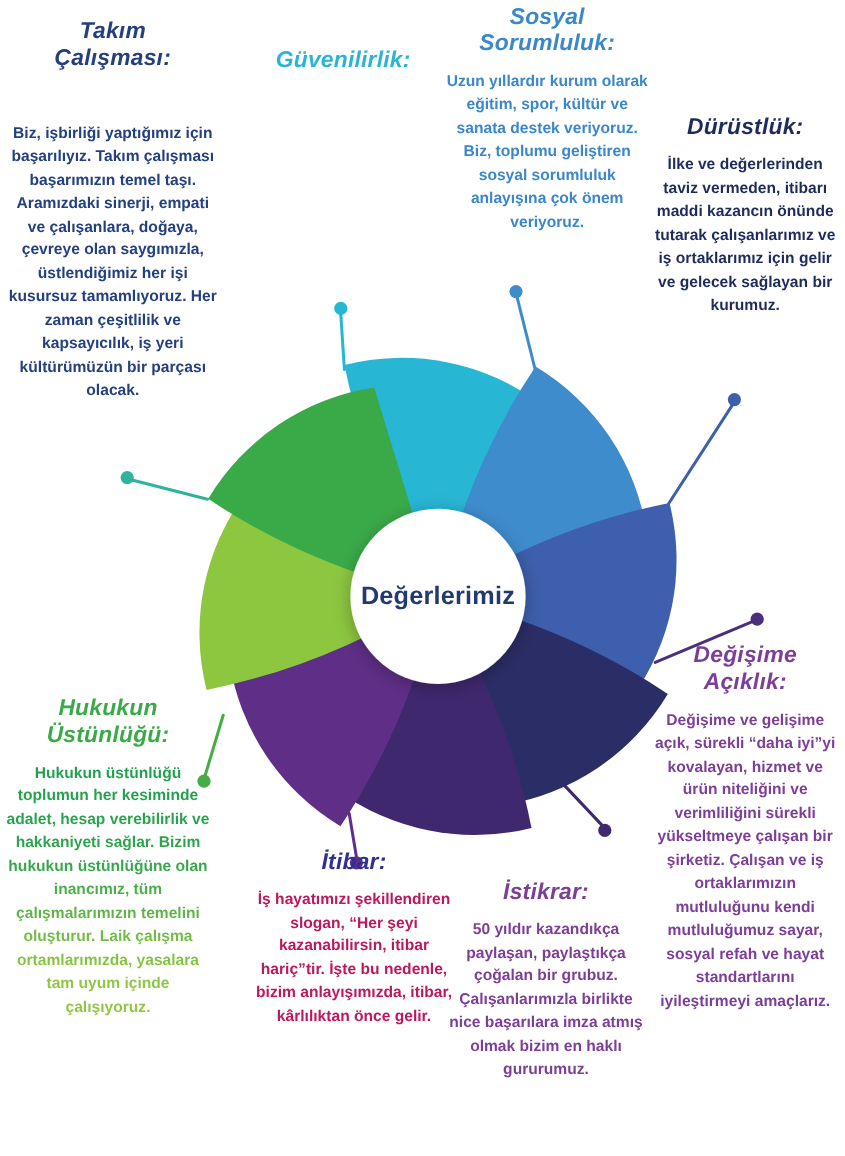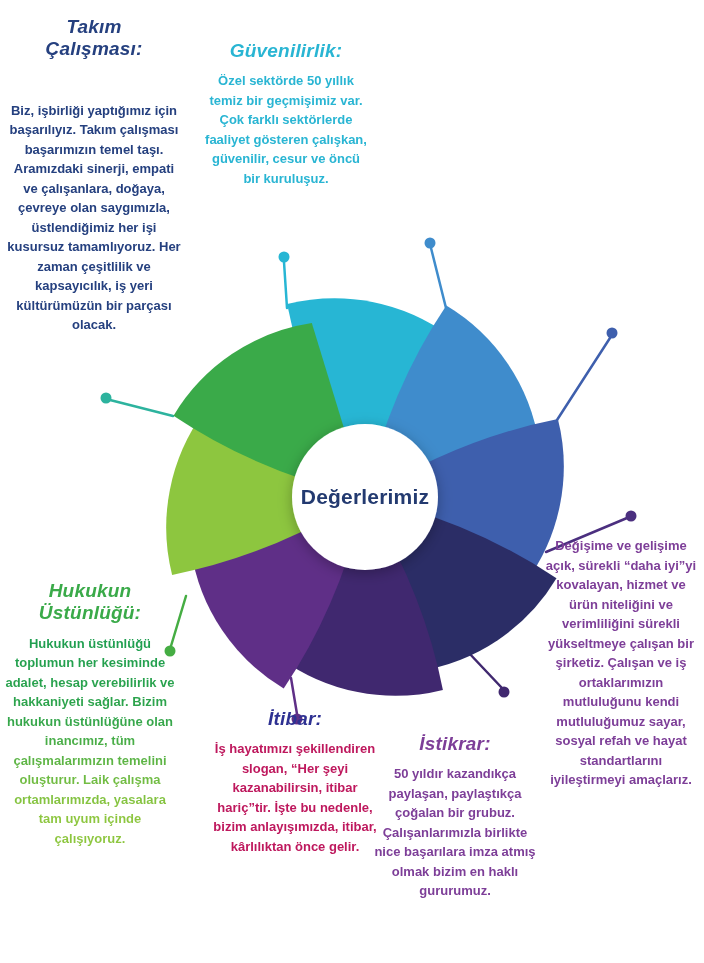--- a/index.html
+++ b/index.html
@@ -85,26 +85,36 @@
   <div class="center-label" style="color: rgb(35, 58, 112);">Değerlerimiz</div>
 
   <div class="block" style="left:6px;top:16px;width:176px;">
     <h2 style="color: rgb(37, 64, 127);">Takım
 Çalışması:</h2>
     <p style="color: rgb(37, 64, 127); margin-top: 40px;">Biz, işbirliği yaptığımız için başarılıyız. Takım çalışması başarımızın temel taşı. Aramızdaki sinerji, empati ve çalışanlara, doğaya, çevreye olan saygımızla, üstlendiğimiz her işi kusursuz tamamlıyoruz. Her zaman çeşitlilik ve kapsayıcılık, iş yeri kültürümüzün bir parçası olacak.</p>
   </div>
 
   <div class="block" style="left:203px;top:40px;width:166px;">
     <h2 style="color: rgb(41, 181, 211);">Güvenilirlik:</h2>
-    <p style="color: rgb(41, 181, 211);">Özel sektörde 50 yıllık temiz bir geçmişimiz var. Çok farklı sektörlerde faaliyet gösteren çalışkan, güvenilir, cesur ve öncü bir kuruluşuz.</p>
   </div>
 
+  <div class="block" style="left:372px;top:4px;width:168px;">
+    <h2 style="color: rgb(58, 135, 201);">Sosyal
+Sorumluluk:</h2>
+    <p style="color: rgb(58, 135, 201);">Uzun yıllardır kurum olarak eğitim, spor, kültür ve sanata destek veriyoruz. Biz, toplumu geliştiren sosyal sorumluluk anlayışına çok önem veriyoruz.</p>
+  </div>
 
+  <div class="block" style="left:541px;top:96px;width:160px;">
+    <h2 style="color: rgb(30, 44, 92);">Dürüstlük:</h2>
+    <p style="color: rgb(30, 44, 92);">İlke ve değerlerinden taviz vermeden, itibarı maddi kazancın önünde tutarak çalışanlarımız ve iş ortaklarımız için gelir ve gelecek sağlayan bir kurumuz.</p>
+  </div>
 
   <div class="block" style="left:541px;top:536px;width:160px;">
+    <h2 style="color: rgb(125, 62, 152);">Değişime
+Açıklık:</h2>
     <p style="color: rgb(125, 62, 152);">Değişime ve gelişime açık, sürekli “daha iyi”yi kovalayan, hizmet ve ürün niteliğini ve verimliliğini sürekli yükseltmeye çalışan bir şirketiz. Çalışan ve iş ortaklarımızın mutluluğunu kendi mutluluğumuz sayar, sosyal refah ve hayat standartlarını iyileştirmeyi amaçlarız.</p>
   </div>
 
   <div class="block" style="left:370px;top:708px;width:170px;margin-top:25px;">
     <h2 style="color: rgb(125, 62, 152);">İstikrar:</h2>
     <p style="color: rgb(125, 62, 152);">50 yıldır kazandıkça paylaşan, paylaştıkça çoğalan bir grubuz. Çalışanlarımızla birlikte nice başarılara imza atmış olmak bizim en haklı gururumuz.</p>
   </div>
 
   <div class="block" style="left:212px;top:708px;width:166px;">
     <h2 style="color: rgb(46, 49, 146);">İtibar:</h2>

